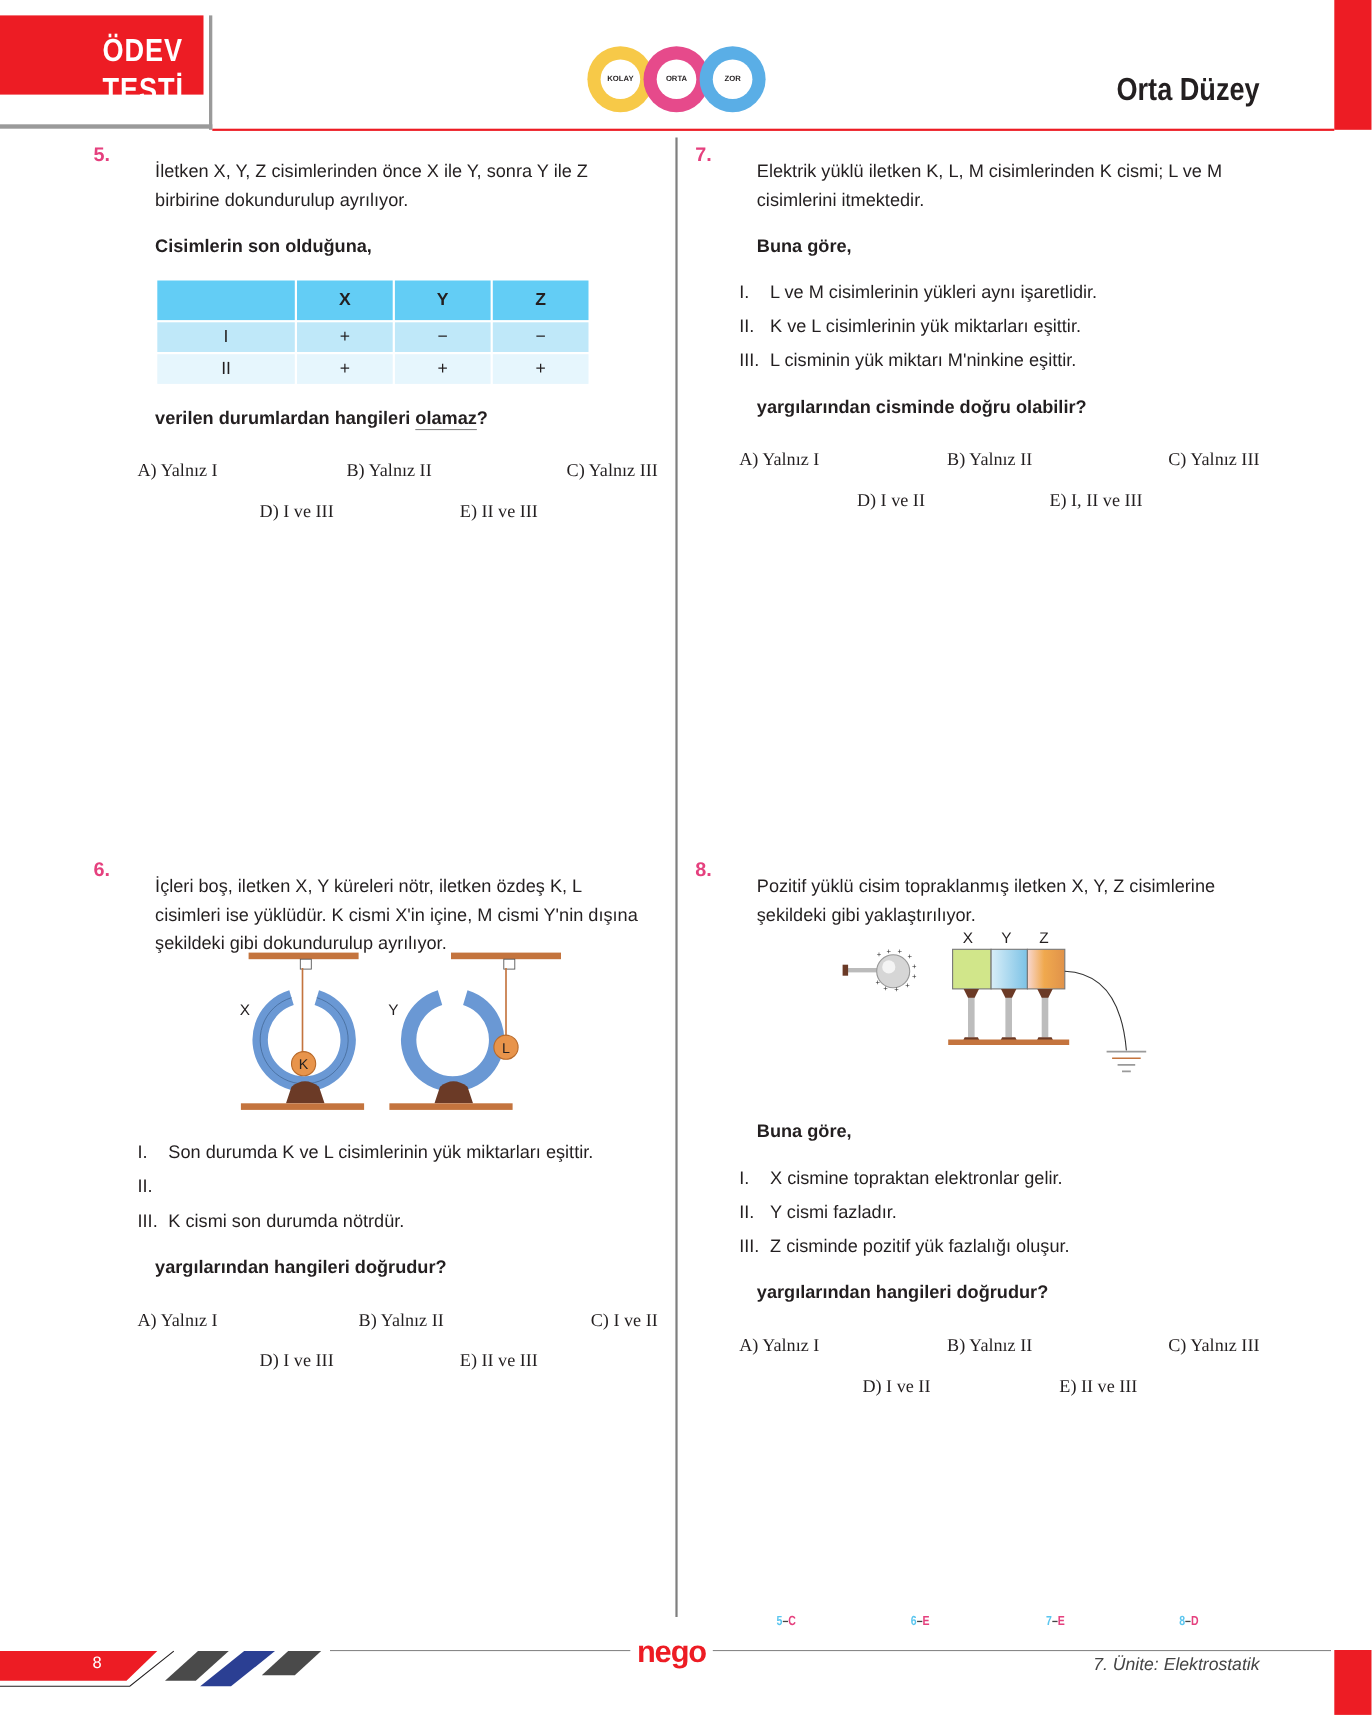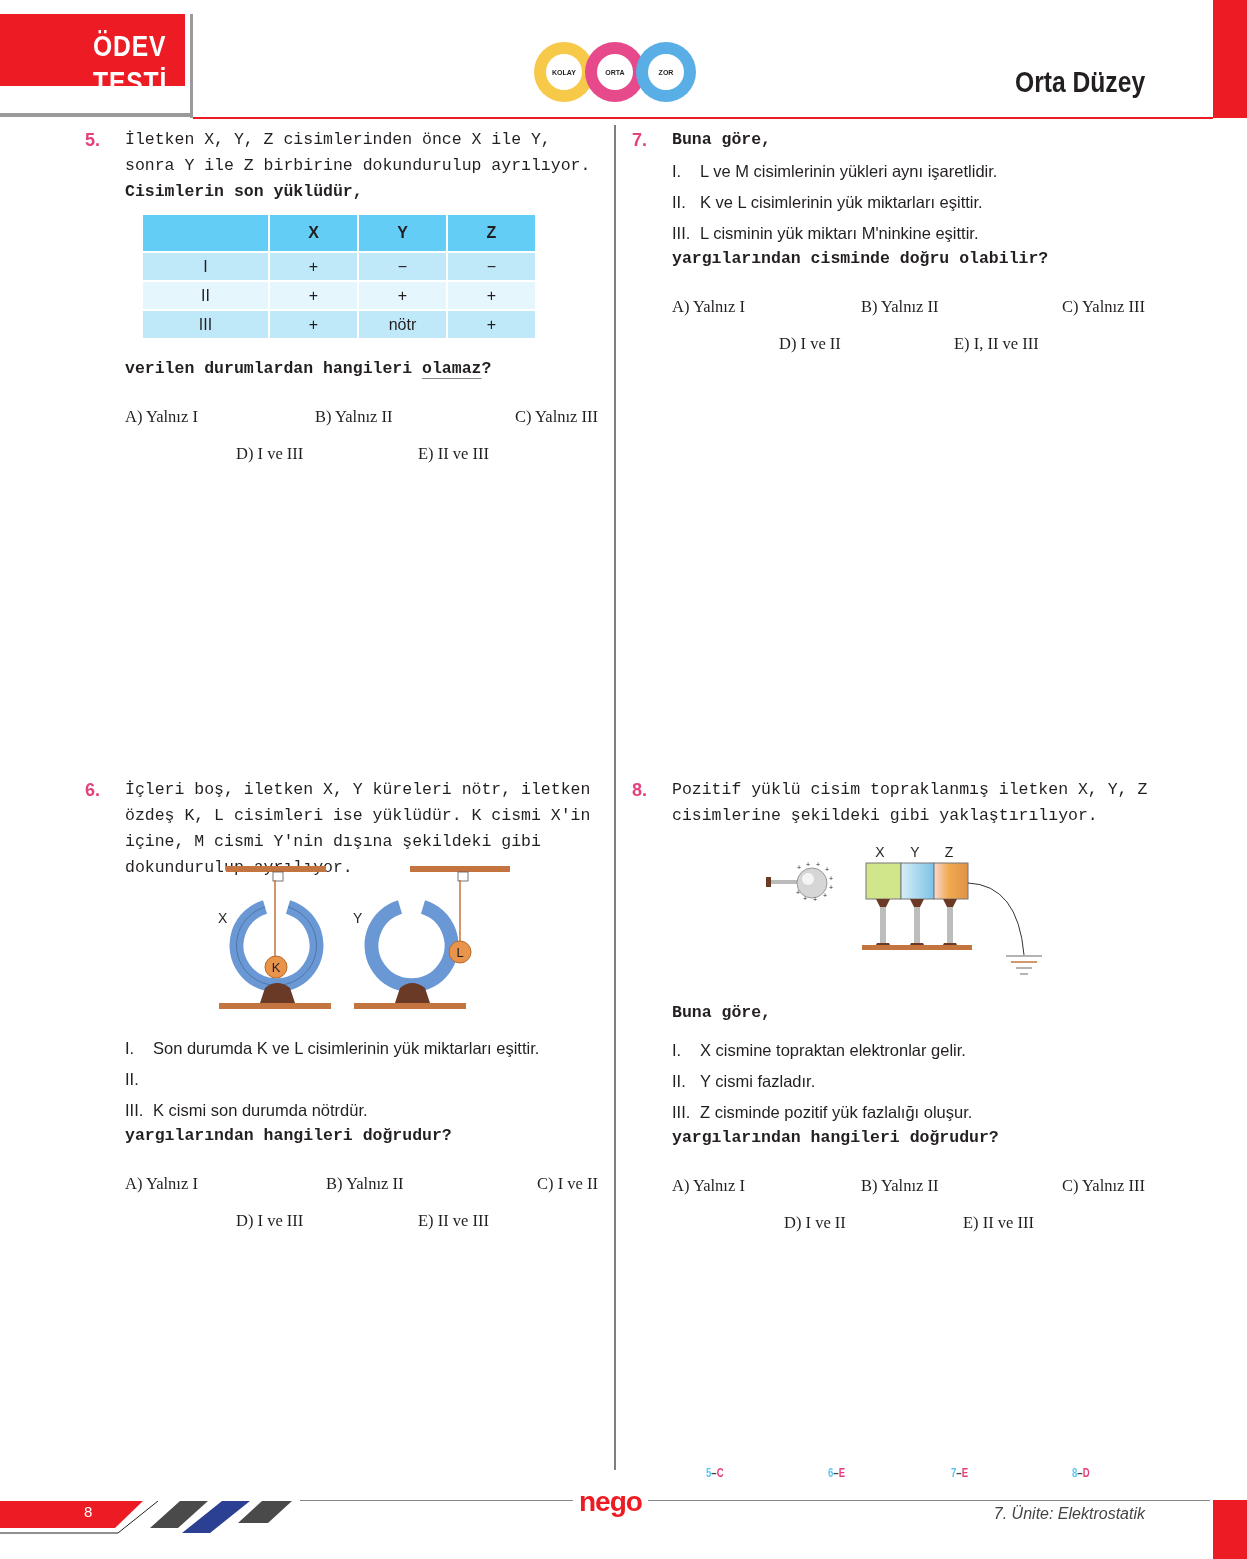--- a/index.html
+++ b/index.html
@@ -21,21 +21,21 @@
   .ring.kolay { left: 4px; background: #f7c948; }
   .ring.orta { left: 55px; background: #e64a8b; }
   .ring.zor { left: 106px; background: #5aaee6; }
 
   
   .col-divider { position: absolute; left: 614px; top: 125px; width: 2px; height: 1345px; background: #7f7f7f; }
 
   
   .q { position: absolute; width: 480px; font-size: 16.5px; line-height: 26px; }
   .q-num { position: absolute; left: -40px; top: 0; color: #e5407e; font-weight: bold; font-size: 18px; }
-  .q p { margin: 0; font-family: Liberation Mono, monospace; }
+  .q p { margin: 16px; }
   .bold { font-weight: bold; }
   .mt { margin-top: 11px; }
   .stmt { display: flex; margin-top: 5px; }
   .stmt .roman { width: 28px; flex: none; }
   .u { text-decoration: underline; text-decoration-color: #888; text-underline-offset: 5px; }
 
   .opts-row { position: relative; height: 37px; font-family: Liberation Serif, serif; }
   .opts-row span { position: absolute; top: 0; white-space: nowrap; }
 
   
@@ -83,63 +83,58 @@
       <div class="inner">ZOR</div>
     </div>
 </div>
 <div class="level-title">Orta Düzey</div>
 
 <div class="col-divider"></div>
 
 <div class="q" style="left:125px; top:127px;">
   <span class="q-num">5.</span>
   <p>İletken X, Y, Z cisimlerinden önce X ile Y, sonra Y ile Z birbirine dokundurulup ayrılıyor.</p>
-  <p class="bold mt">Cisimlerin son yüklüdür,</p>
+  <p class="bold mt">Cisimlerin son olduğuna,</p>
   <table class="charge-table">
     <tbody>
         <tr>
       <th class="c0"></th>
       <th class="c1">X</th>
       <th class="c2">Y</th>
       <th class="c3">Z</th>
     </tr>
     <tr class="r1">
       <td>I</td>
       <td>+</td>
       <td>−</td>
       <td>−</td>
     </tr>
     <tr class="r2">
       <td>II</td>
       <td>+</td>
       <td>+</td>
       <td>+</td>
     </tr>
-    <tr class="r3">
-      <td>III</td>
-      <td>+</td>
-      <td>nötr</td>
-      <td>+</td>
-    </tr>
   </tbody>
     </table>
   <p class="bold" style="margin-top:16px;"><span>verilen durumlardan hangileri </span><span class="u">olamaz</span><span>?</span></p>
   <div class="opts-row" style="margin-top:22px;">
     <span style="left:0;">A) Yalnız I</span>
     <span style="left:190px;">B) Yalnız II</span>
     <span style="right:7px;">C) Yalnız III</span>
   </div>
   <div class="opts-row">
     <span style="left:111px;">D) I ve III</span>
     <span style="left:293px;">E) II ve III</span>
   </div>
 </div>
 
 <div class="q" style="left:672px; top:127px;">
   <span class="q-num">7.</span>
+  <p>Elektrik yüklü iletken K, L, M cisimlerinden K cismi; L ve M cisimlerini itmektedir.</p>
   <p class="bold mt">Buna göre,</p>
   <div class="stmt">
       <span class="roman">I.</span>
       <span>L ve M cisimlerinin yükleri aynı işaretlidir.</span>
     </div>
   <div class="stmt">
       <span class="roman">II.</span>
       <span>K ve L cisimlerinin yük miktarları eşittir.</span>
     </div>
   <div class="stmt">

